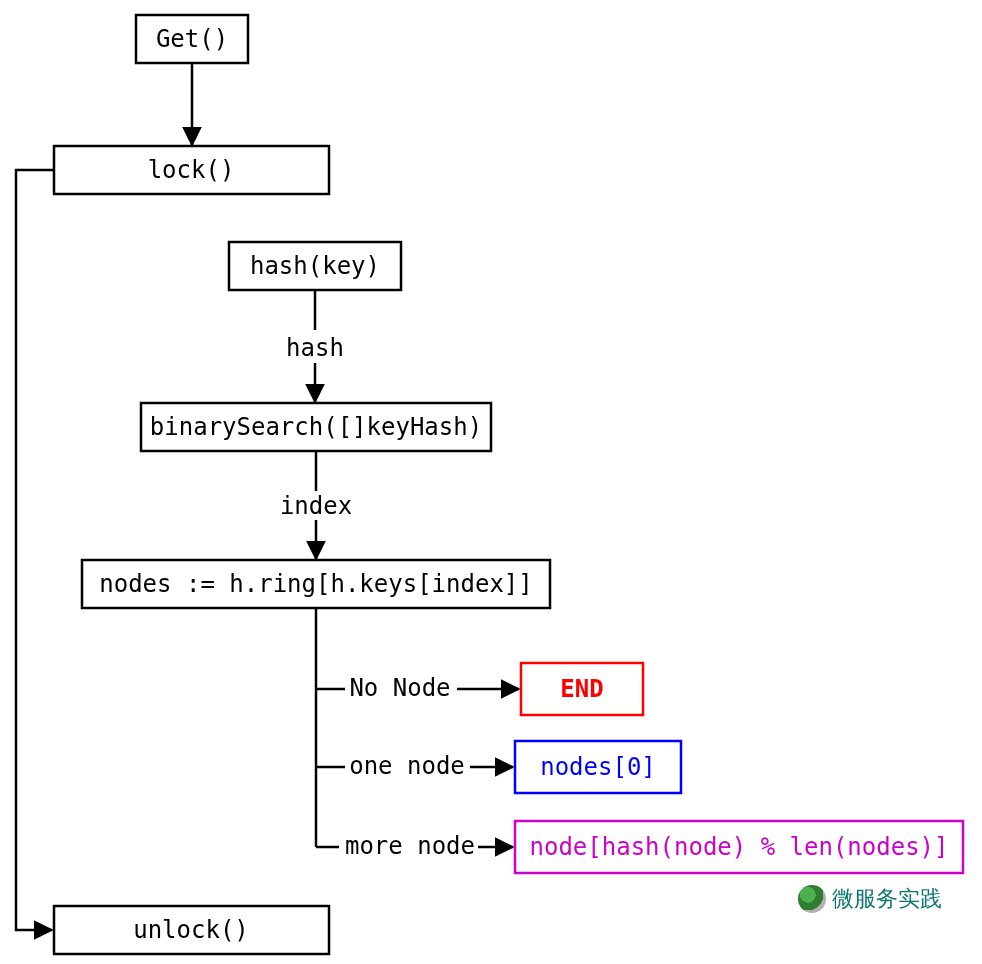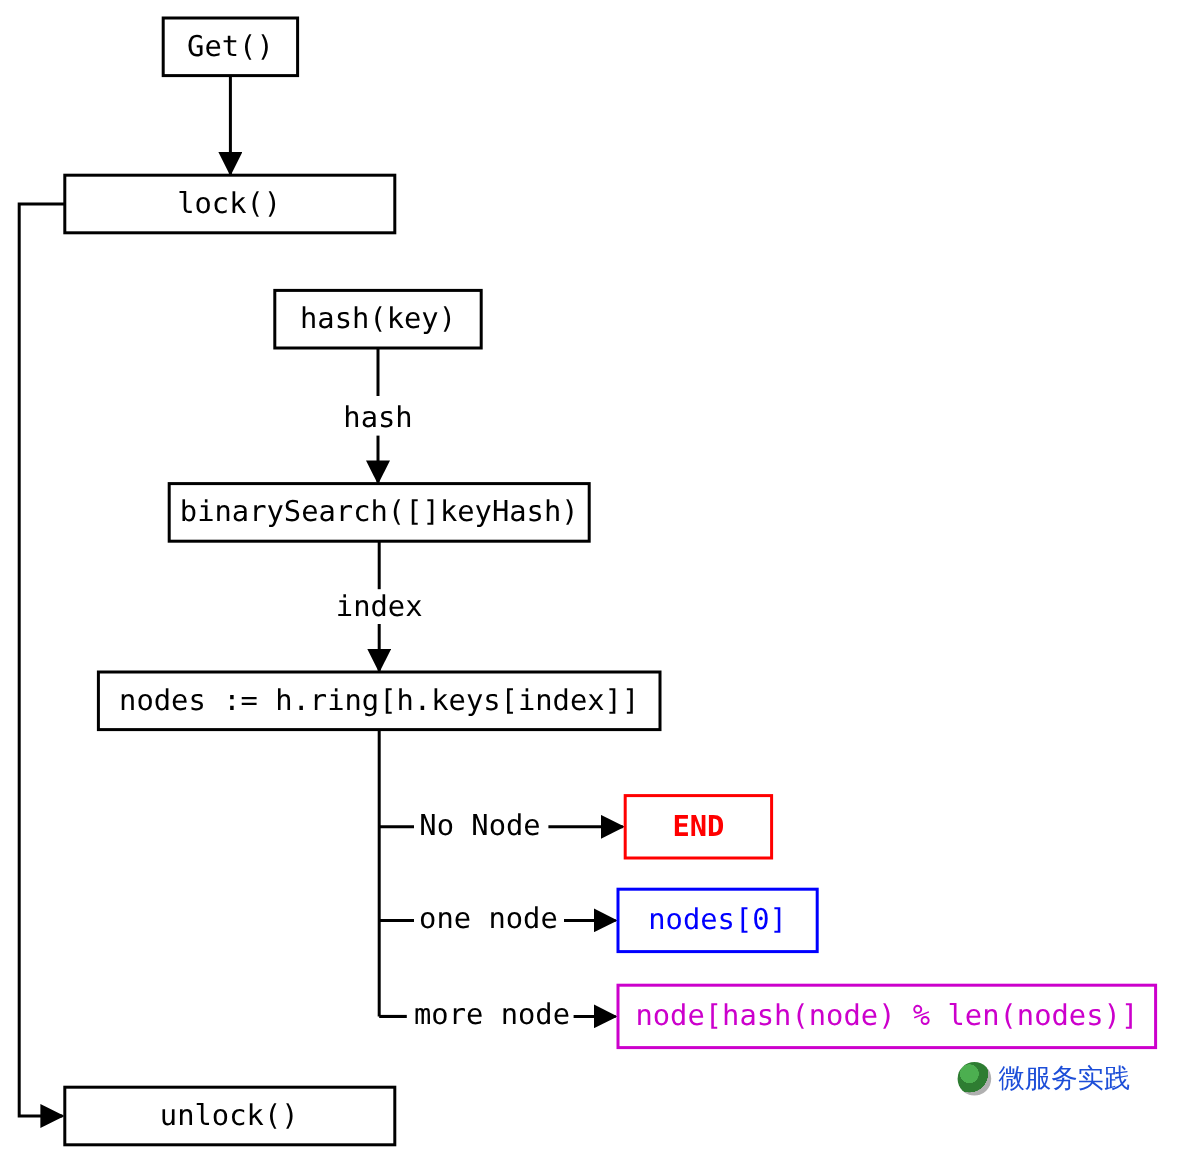--- a/index.html
+++ b/index.html
@@ -37,21 +37,21 @@
   }
   .arrowhead {
     fill: #000000;
   }
   .watermark {
     position: absolute;
     right: 40px;
     bottom: 50px;
     font-family: sans-serif;
     font-size: 22px;
-    color: #1d4ed8;
+    color: #0f766e;
     display: flex;
     align-items: center;
     gap: 6px;
   }
   .watermark .wm-icon {
     width: 28px;
     height: 28px;
     border-radius: 50%;
     background: radial-gradient(circle at 35% 35%, #4caf50 0 30%, #2e7d32 31% 60%, #b0b0b0 61% 100%);
     display: inline-block;

